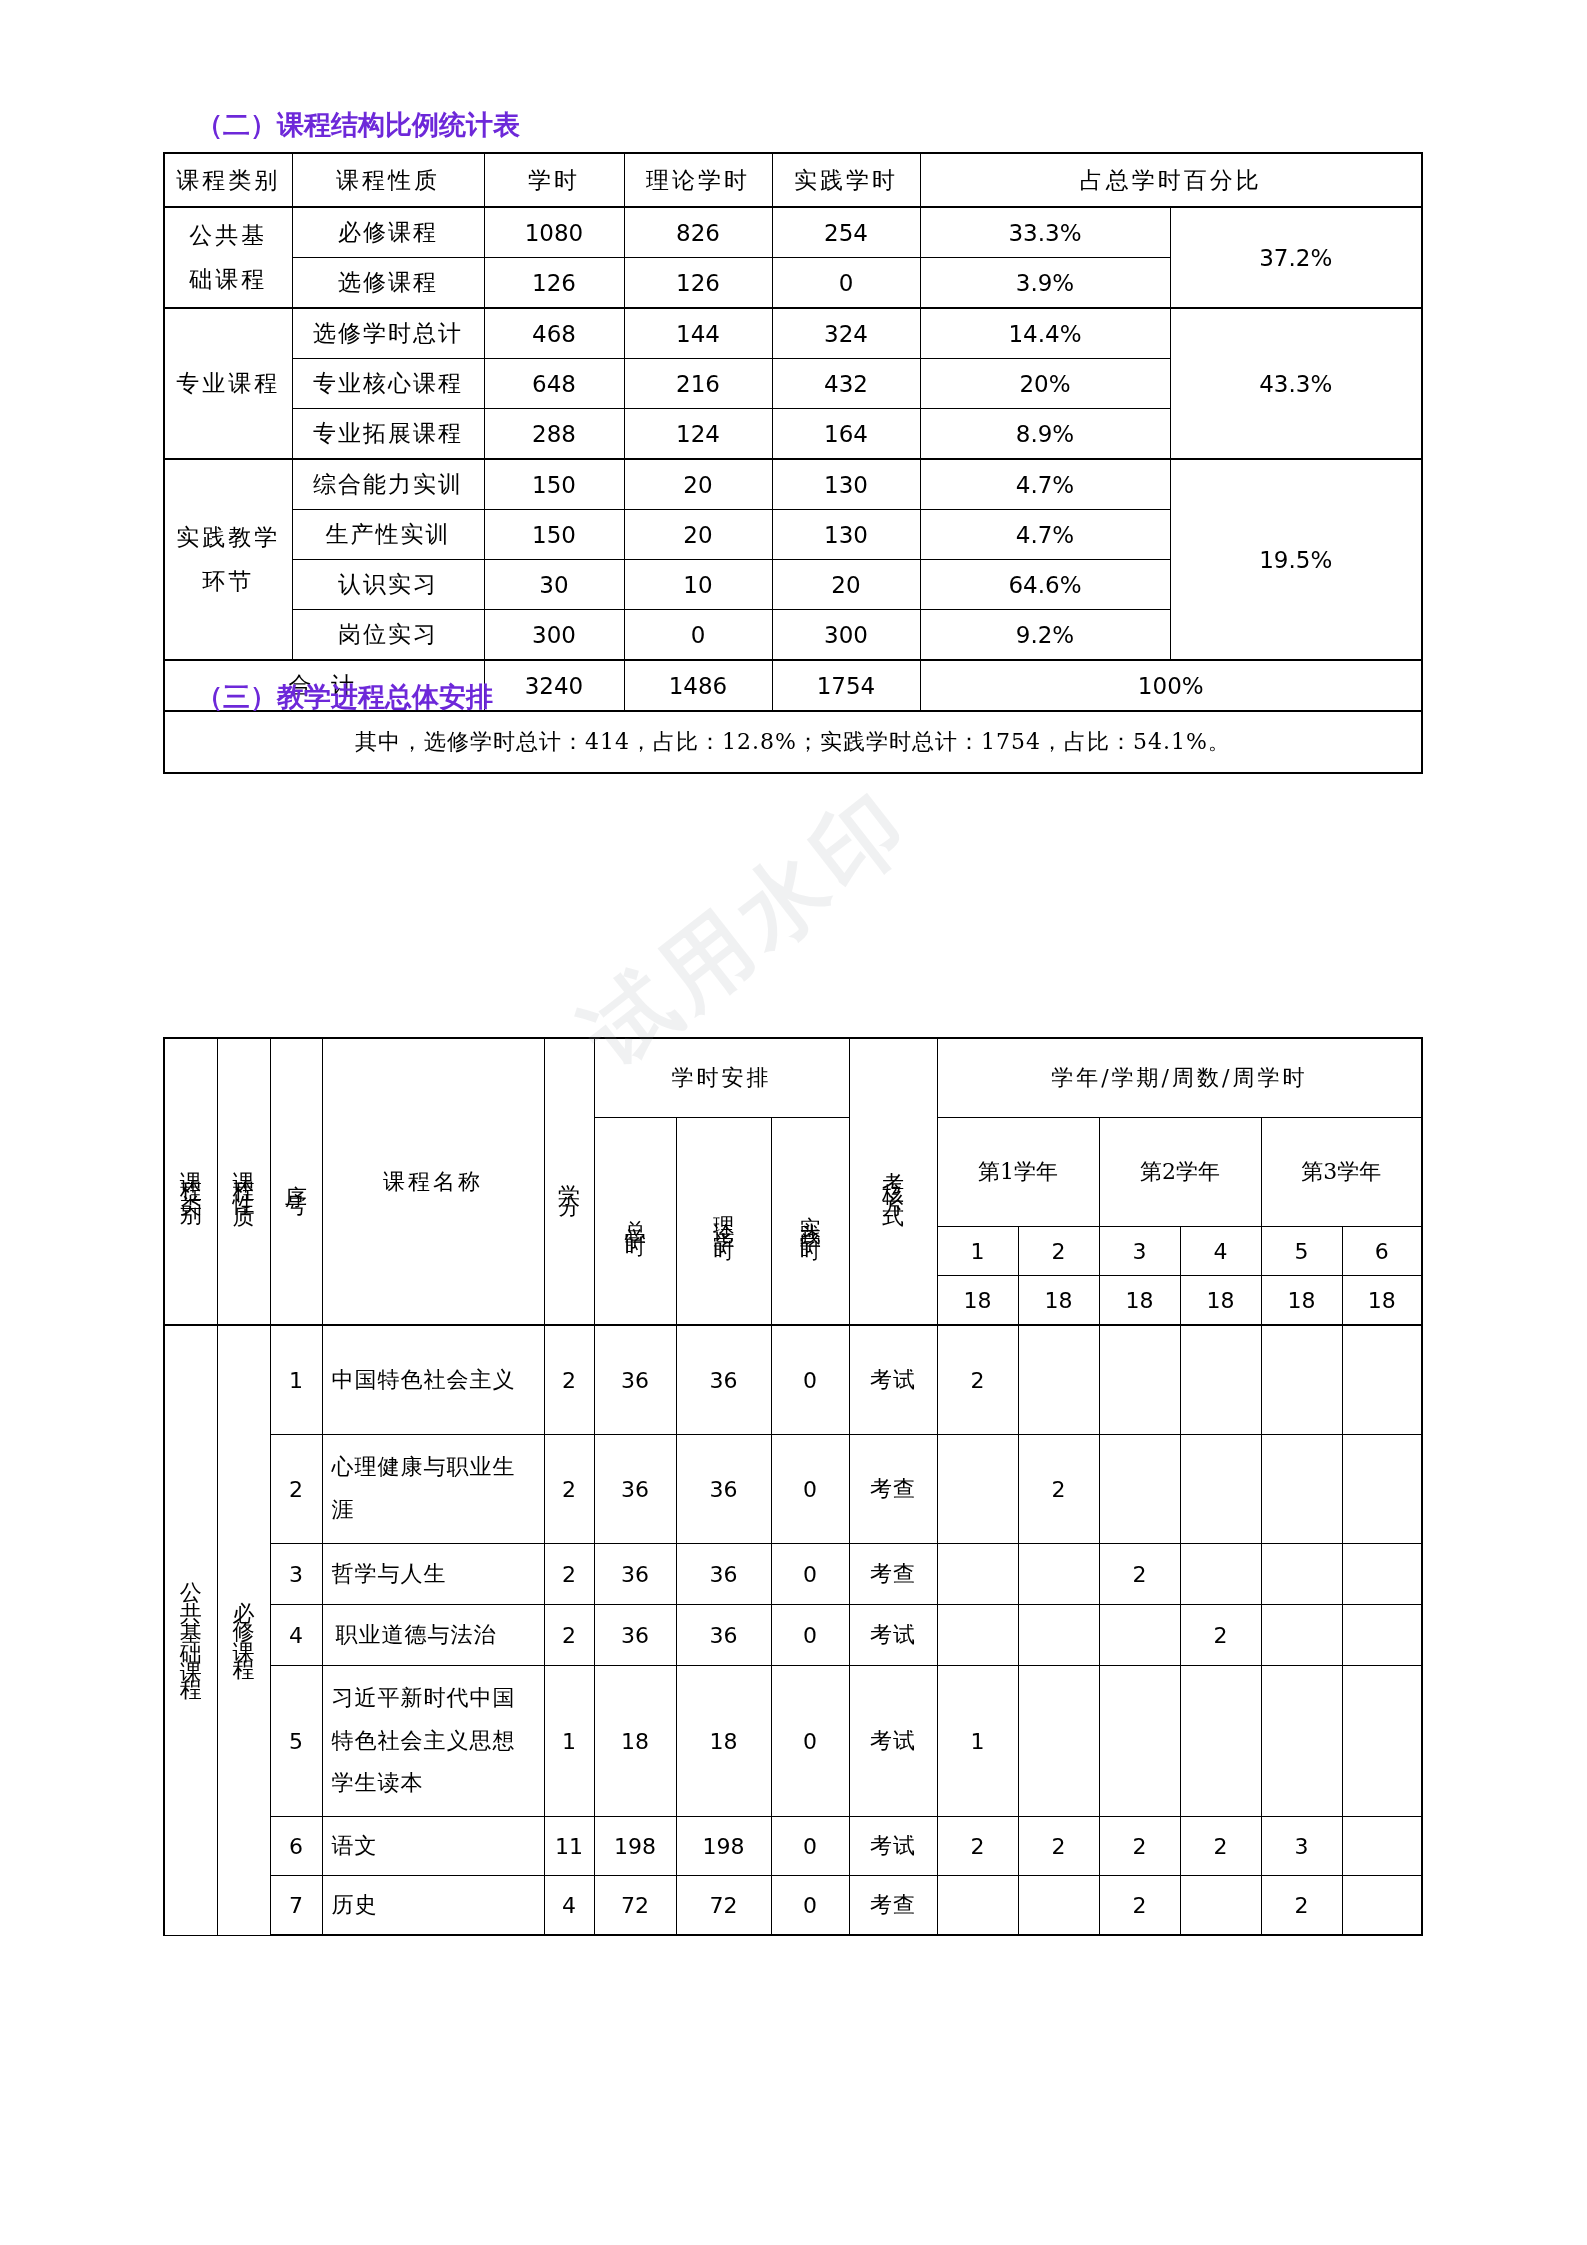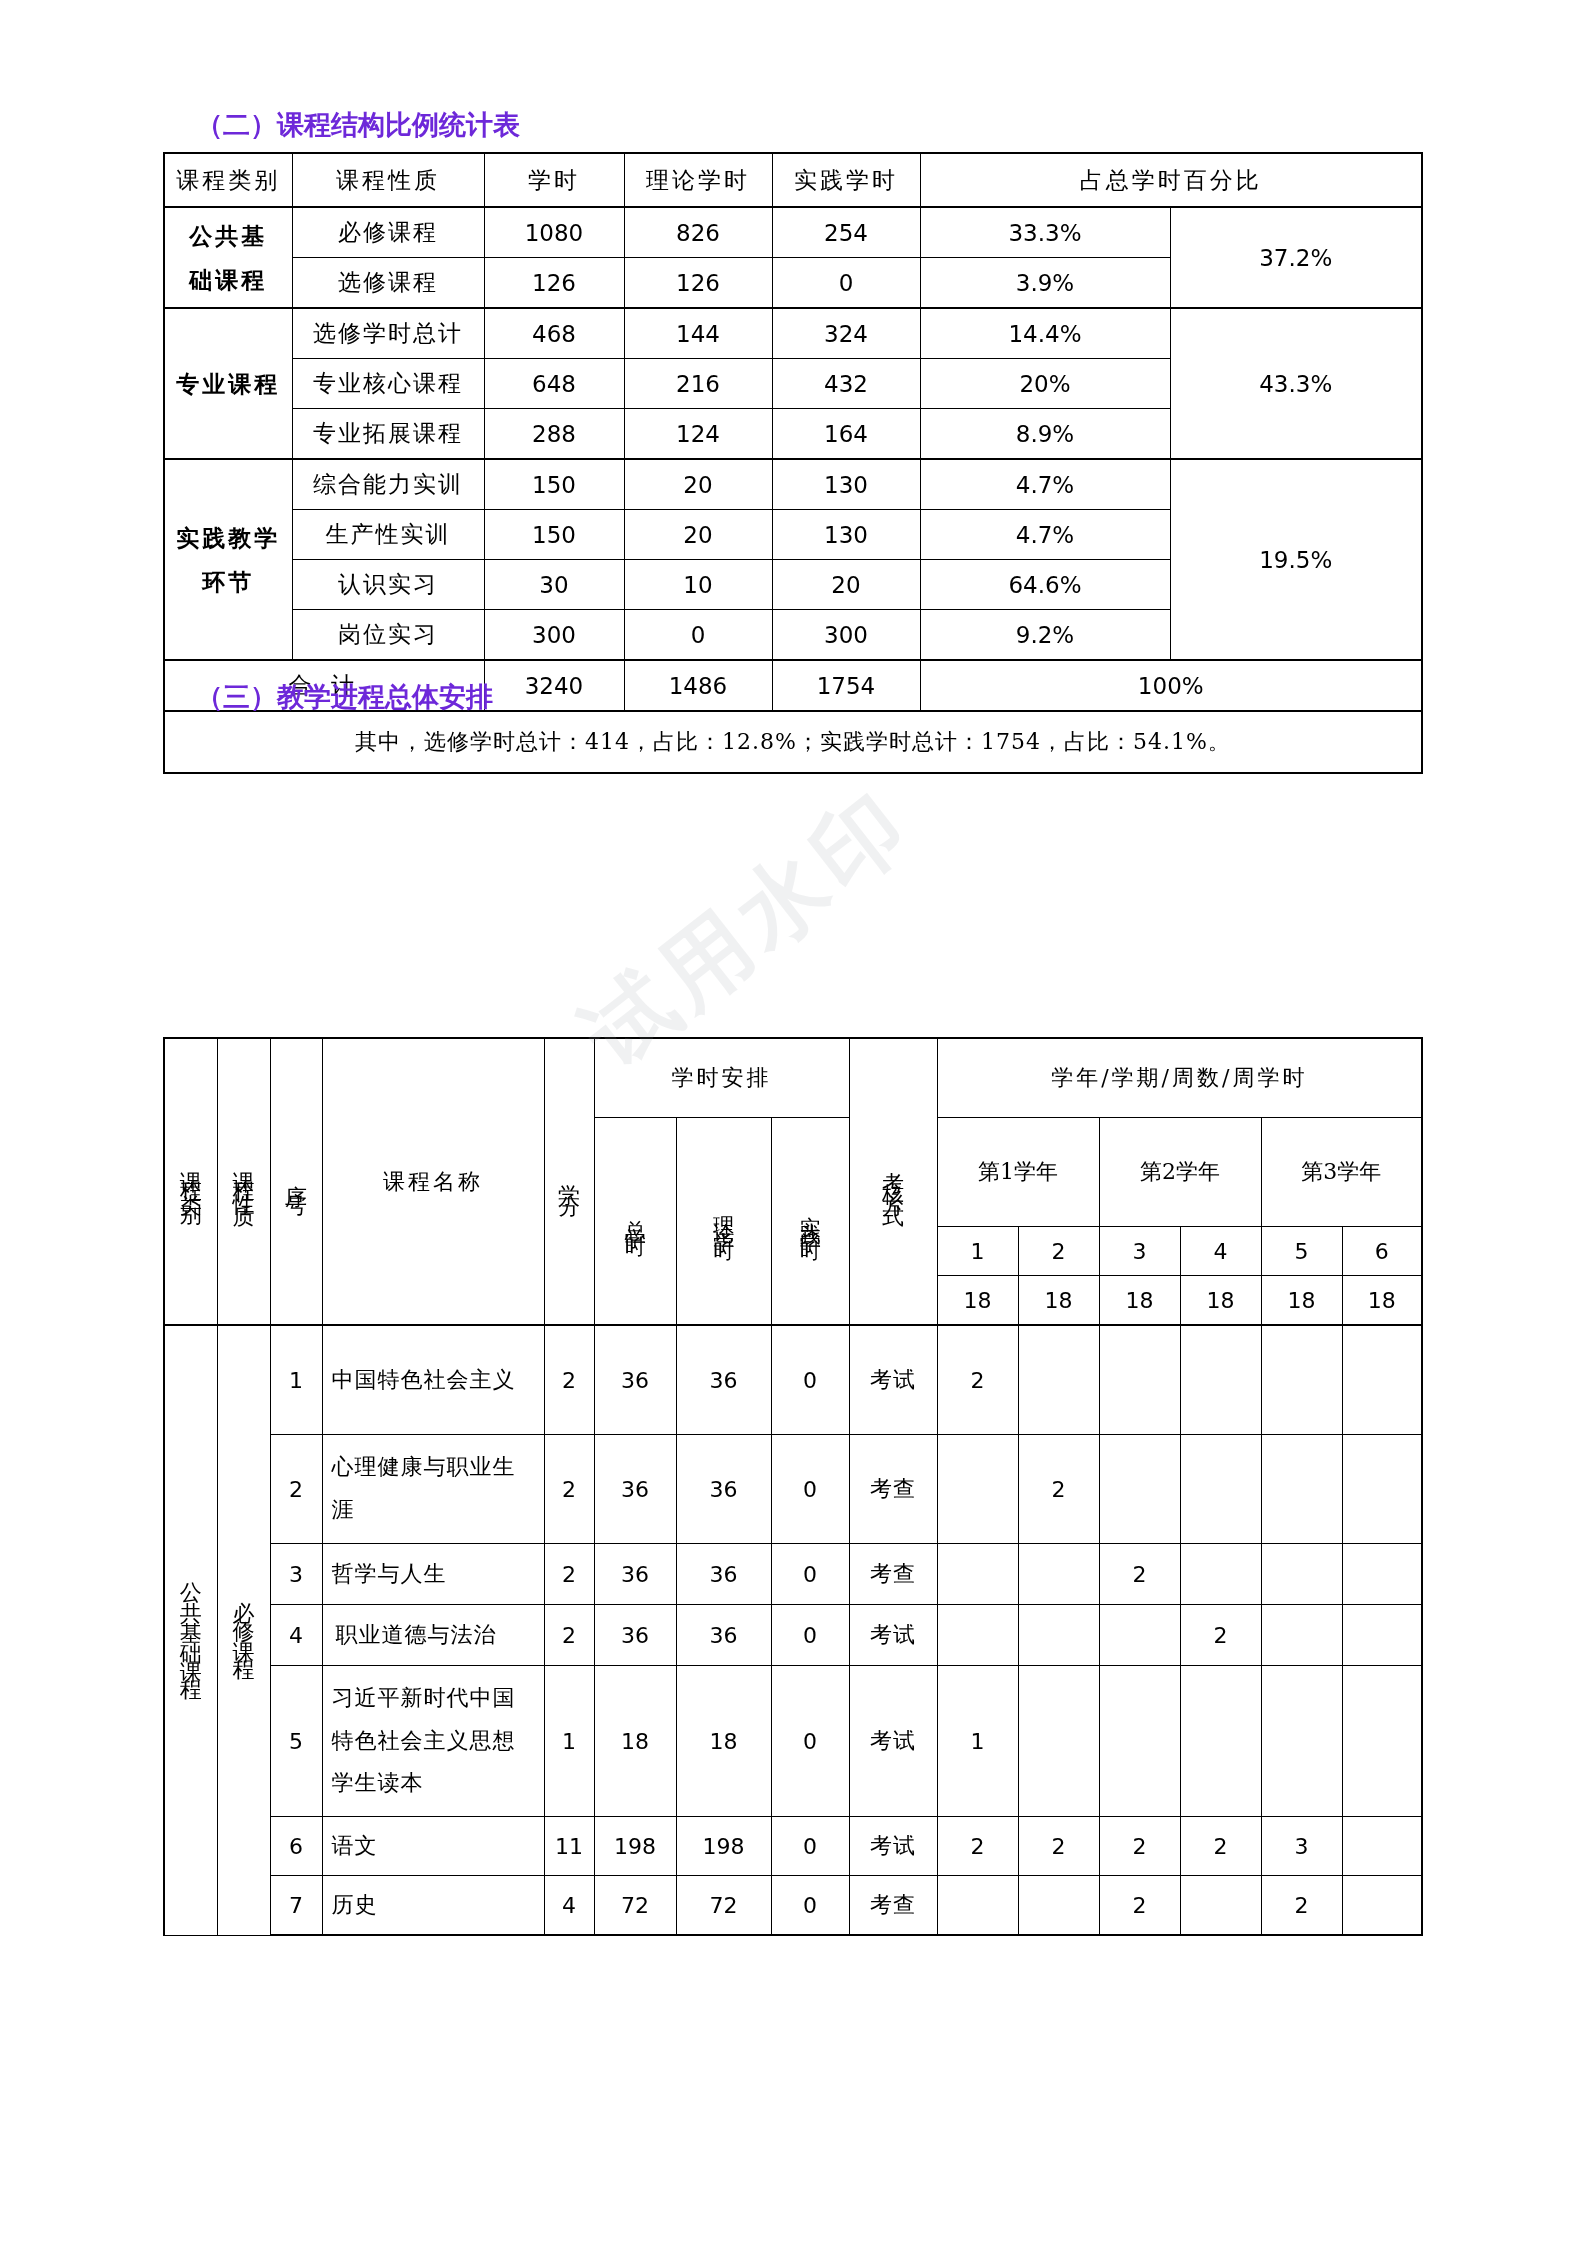--- a/index.html
+++ b/index.html
@@ -87,21 +87,20 @@
     font-family: "DejaVu Serif", "Liberation Serif", serif;
     font-size: 23px;
   }
   #table-structure td.hdr {
     height: 52px;
     letter-spacing: 3px;
   }
   #table-structure td.cat {
     letter-spacing: 3px;
     line-height: 1.9;
-    font-weight: bold;
   }
   #table-structure td.nm {
     letter-spacing: 2px;
   }
   #table-structure td.num {
     font-family: "DejaVu Sans", "Liberation Sans", sans-serif;
     font-size: 23px;
   }
   #table-structure td.rowcell { height: 49px; }
   #table-structure td.note {

